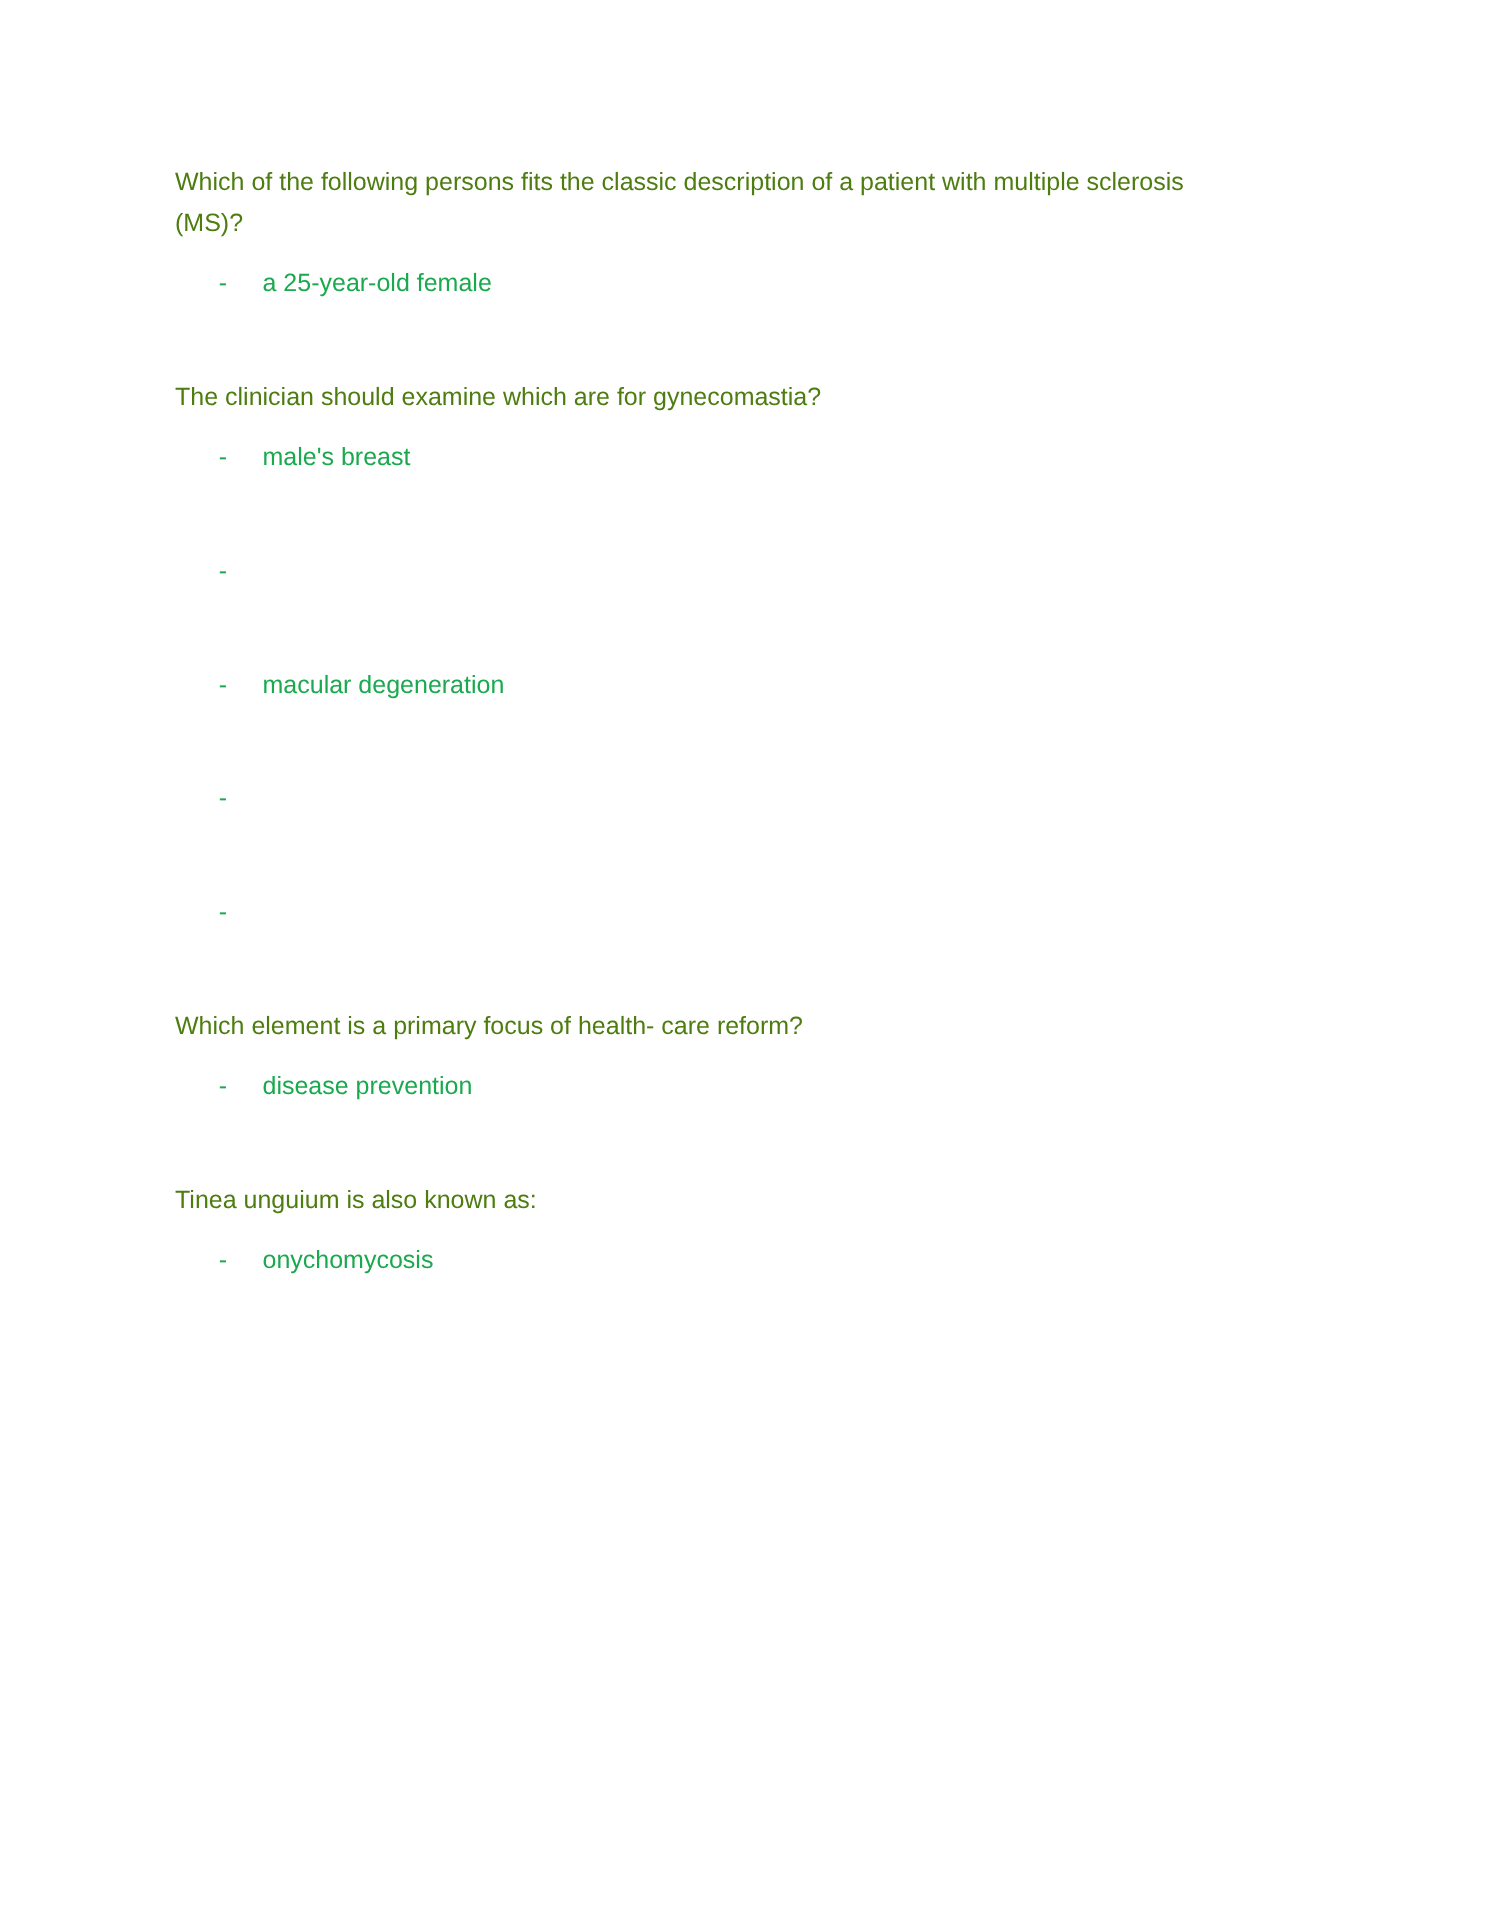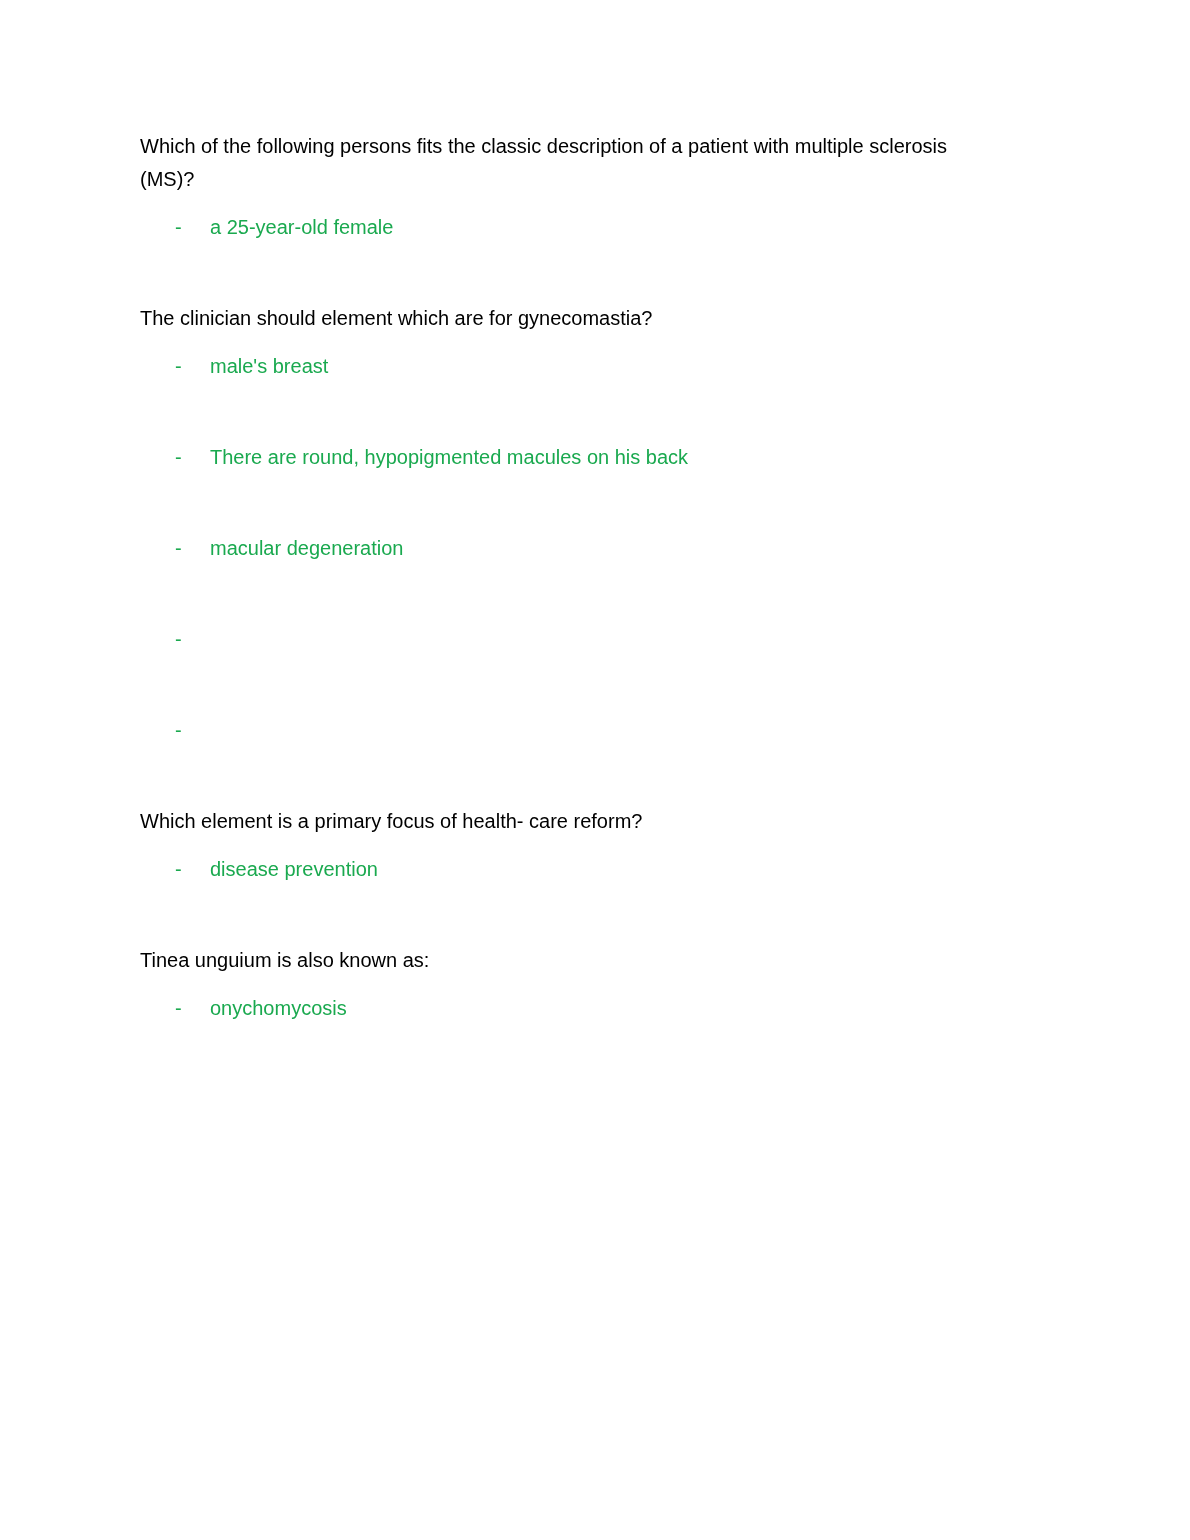--- a/index.html
+++ b/index.html
@@ -21,21 +21,21 @@
     background: #ffffff;
   }
   .qa-block {
     margin: 0;
     padding: 0;
   }
   .question {
     margin: 0 0 15px 0;
     font-size: 20px;
     line-height: 33px;
-    color: #000000;
+    color: #4d7c0f;
     white-space: pre;
     font-weight: 400;
   }
   .answer-row {
     display: flex;
     align-items: flex-start;
     margin: 0 0 58px 0;
     padding-left: 35px;
     font-size: 20px;
     line-height: 33px;
@@ -60,31 +60,30 @@
   <section class="qa-block">
     <p class="question">Which of the following persons fits the classic description of a patient with multiple sclerosis
 (MS)?</p>
     <div class="answer-row green">
       <span class="bullet-dash">-</span>
       <span class="answer-text">a 25-year-old female</span>
     </div>
   </section>
 
   <section class="qa-block">
-    <p class="question">The clinician should element which are for gynecomastia?</p>
+    <p class="question">The clinician should examine which are for gynecomastia?</p>
     <div class="answer-row green">
       <span class="bullet-dash">-</span>
       <span class="answer-text">male's breast</span>
     </div>
   </section>
 
   <section class="qa-block">
     <div class="answer-row green">
       <span class="bullet-dash">-</span>
-      <span class="answer-text">There are round, hypopigmented macules on his back</span>
     </div>
   </section>
 
   <section class="qa-block">
     <div class="answer-row green">
       <span class="bullet-dash">-</span>
       <span class="answer-text">macular degeneration</span>
     </div>
   </section>
 

